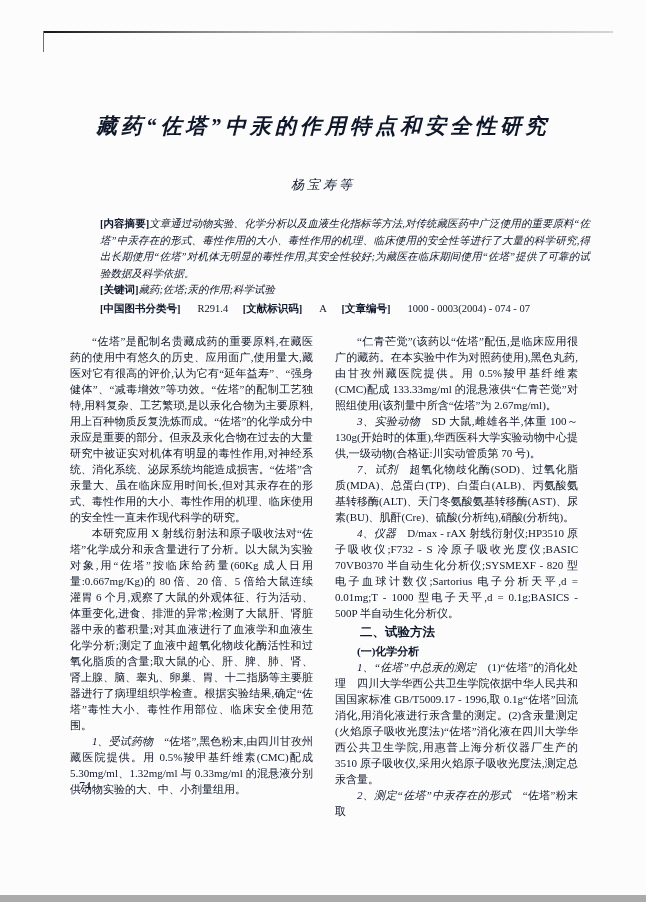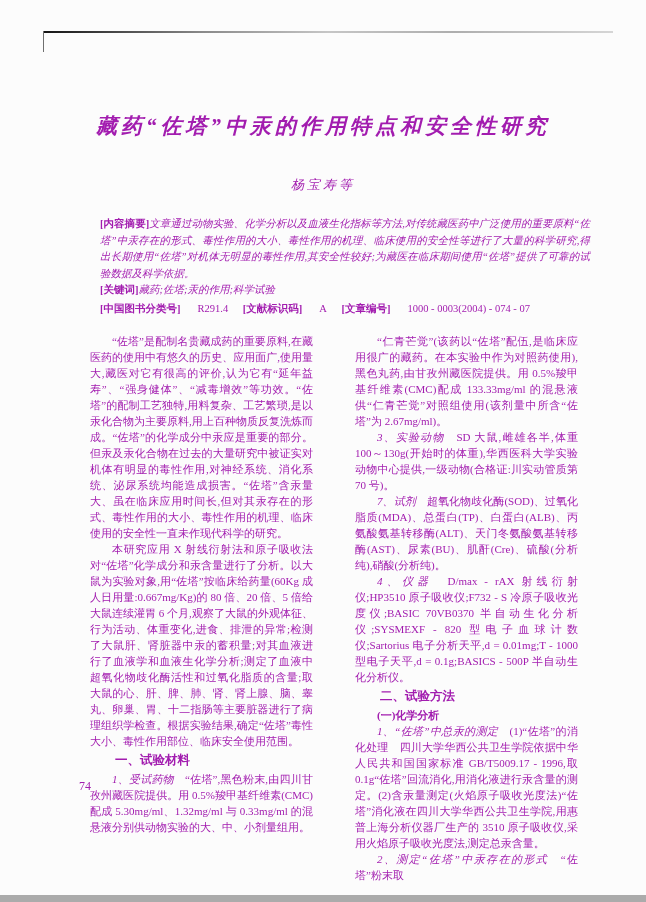--- a/index.html
+++ b/index.html
@@ -2,21 +2,21 @@
 <html><head>
 <meta charset="utf-8">
 <style>
   html,body { margin:0; padding:0; background:#ffffff; }
   .page {
     position:relative;
     width:646px; height:902px;
     background:#fcfcfc;
     overflow:hidden;
     font-family:"Liberation Serif", serif;
-    color:#a21caf;
+    color:#0f172a;
   }
   
   .rule {
     position:absolute; top:31px; left:43px; width:570px; height:2px;
     background:linear-gradient(to right,#141414,#3d3d3d 10%,#8a8a8a 28%,#c6c6c6 50%,#aeaeae 72%,#d6d6d6 100%);
   }
   .rule-tick {
     position:absolute; top:31px; left:43px; width:1px; height:21px; background:#6f6f6f;
   }
   .bottom-strip {
@@ -41,21 +41,21 @@
   }
   .abstract p { margin:0; }
   .abstract .label { font-weight:bold; font-style:normal; }
   .abstract .val { font-style:italic; }
 
   .meta { margin:2px 56px 0 100px; font-size:10.5px; line-height:16.5px; }
   .meta b { font-weight:bold; }
   .meta .val { margin-right:12px;padding-left:17px; }
 
   .columns { display:flex; gap:22px; margin:16px 68px 0 70px; }
-  .col { width:243px; font-size:11px; line-height:16px; text-align:justify;margin-left:20px; }
+  .col { width:243px; font-size:11px; line-height:16px; text-align:justify; }
   .col p { margin:0; text-indent:2em; }
   .col p.heading { font-weight:bold; font-size:12.5px; line-height:18px; margin:2px 0; }
   .col p.subheading { font-weight:bold; }
   .kai { font-style:italic; }
 
   .page-number { position:absolute; left:79px; top:779px; font-size:12px; }
 </style>
 </head>
 <body>
 
@@ -74,21 +74,20 @@
   <p class="meta">
     <b>[中国图书分类号]</b><span class="val">R291.4</span>
     <b>[文献标识码]</b><span class="val">A</span>
     <b>[文章编号]</b><span class="val">1000 - 0003(2004) - 074 - 07</span>
   </p>
 
   <div class="columns">
     <div class="col">
         <p class="body"><span>“佐塔”是配制名贵藏成药的重要原料,在藏医药的使用中有悠久的历史、应用面广,使用量大,藏医对它有很高的评价,认为它有“延年益寿”、“强身健体”、“减毒增效”等功效。“佐塔”的配制工艺独特,用料复杂、工艺繁琐,是以汞化合物为主要原料,用上百种物质反复洗炼而成。“佐塔”的化学成分中汞应是重要的部分。但汞及汞化合物在过去的大量研究中被证实对机体有明显的毒性作用,对神经系统、消化系统、泌尿系统均能造成损害。“佐塔”含汞量大、虽在临床应用时间长,但对其汞存在的形式、毒性作用的大小、毒性作用的机理、临床使用的安全性一直未作现代科学的研究。</span></p>
         <p class="body"><span>本研究应用 X 射线衍射法和原子吸收法对“佐塔”化学成分和汞含量进行了分析。以大鼠为实验对象,用“佐塔”按临床给药量(60Kg 成人日用量:0.667mg/Kg)的 80 倍、20 倍、5 倍给大鼠连续灌胃 6 个月,观察了大鼠的外观体征、行为活动、体重变化,进食、排泄的异常;检测了大鼠肝、肾脏器中汞的蓄积量;对其血液进行了血液学和血液生化学分析;测定了血液中超氧化物歧化酶活性和过氧化脂质的含量;取大鼠的心、肝、脾、肺、肾、肾上腺、脑、睾丸、卵巢、胃、十二指肠等主要脏器进行了病理组织学检查。根据实验结果,确定“佐塔”毒性大小、毒性作用部位、临床安全使用范围。</span></p>
-        <p class="heading"><span>一、试验材料</span></p>
         <p class="body"><span class="kai">1、受试药物　</span><span>“佐塔”,黑色粉末,由四川甘孜州藏医院提供。用 0.5%羧甲基纤维素(CMC)配成 5.30mg/ml、1.32mg/ml 与 0.33mg/ml 的混悬液分别供动物实验的大、中、小剂量组用。</span></p>
       </div>
     <div class="col">
         <p class="body"><span>“仁青芒觉”(该药以“佐塔”配伍,是临床应用很广的藏药。在本实验中作为对照药使用),黑色丸药,由甘孜州藏医院提供。用 0.5%羧甲基纤维素(CMC)配成 133.33mg/ml 的混悬液供“仁青芒觉”对照组使用(该剂量中所含“佐塔”为 2.67mg/ml)。</span></p>
         <p class="body"><span class="kai">3、实验动物　</span><span>SD 大鼠,雌雄各半,体重 100～130g(开始时的体重),华西医科大学实验动物中心提供,一级动物(合格证:川实动管质第 70 号)。</span></p>
         <p class="body"><span class="kai">7、试剂　</span><span>超氧化物歧化酶(SOD)、过氧化脂质(MDA)、总蛋白(TP)、白蛋白(ALB)、丙氨酸氨基转移酶(ALT)、天门冬氨酸氨基转移酶(AST)、尿素(BU)、肌酐(Cre)、硫酸(分析纯),硝酸(分析纯)。</span></p>
         <p class="body"><span class="kai">4、仪器　</span><span>D/max - rAX 射线衍射仪;HP3510 原子吸收仪;F732 - S 冷原子吸收光度仪;BASIC 70VB0370 半自动生化分析仪;SYSMEXF - 820 型电子血球计数仪;Sartorius 电子分析天平,d = 0.01mg;T - 1000 型电子天平,d = 0.1g;BASICS - 500P 半自动生化分析仪。</span></p>
         <p class="heading"><span>二、试验方法</span></p>
         <p class="subheading"><span>(一)化学分析</span></p>
         <p class="body"><span class="kai">1、“佐塔”中总汞的测定　</span><span>(1)“佐塔”的消化处理　四川大学华西公共卫生学院依据中华人民共和国国家标准 GB/T5009.17 - 1996,取 0.1g“佐塔”回流消化,用消化液进行汞含量的测定。(2)含汞量测定(火焰原子吸收光度法)“佐塔”消化液在四川大学华西公共卫生学院,用惠普上海分析仪器厂生产的 3510 原子吸收仪,采用火焰原子吸收光度法,测定总汞含量。</span></p>

